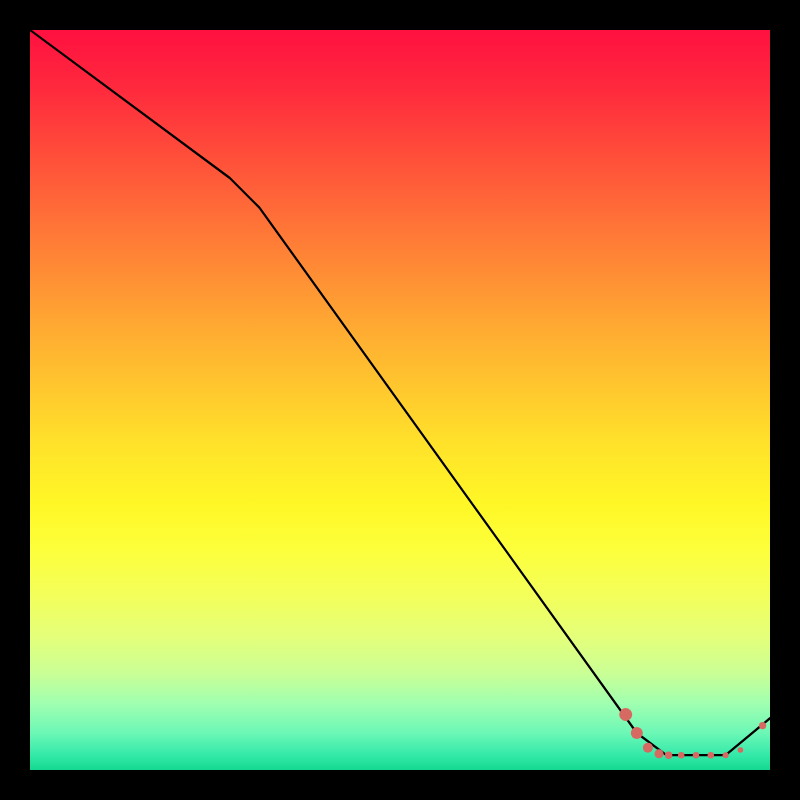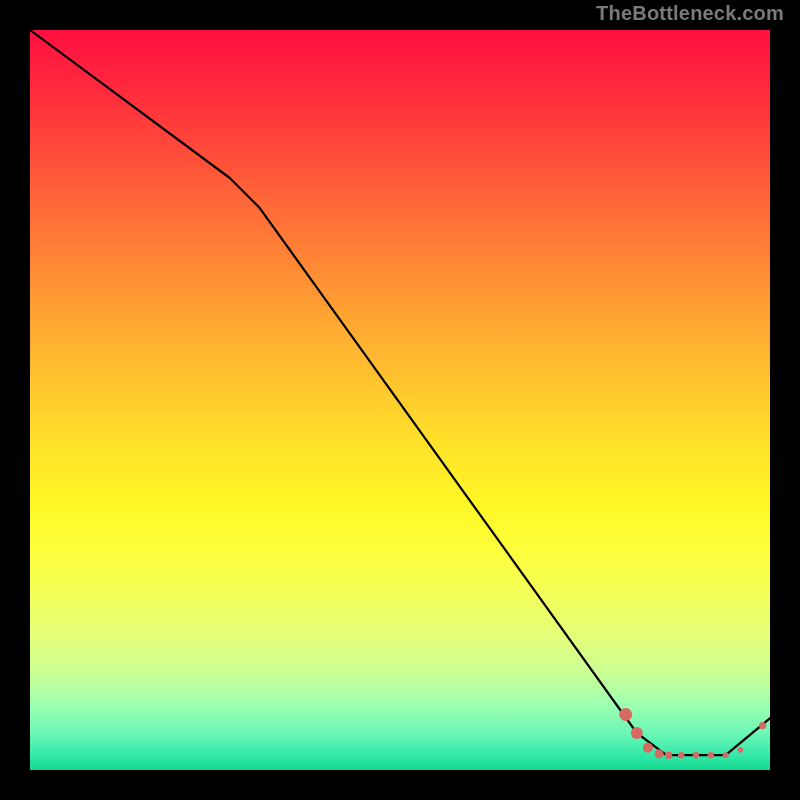--- a/index.html
+++ b/index.html
@@ -60,21 +60,20 @@
     left: 0;
     top: 0;
     width: 740px;
     height: 740px;
   }
 </style>
 </head>
 <body>
 
 <div class="frame">
-  <div class="watermark">TheBottleneck.com</div>
 
   <div class="plot">
     <svg class="curve" viewBox="0 0 740 740" preserveAspectRatio="none">
       <path id="curve-path" fill="none" stroke="#000000" stroke-width="2.2" stroke-linecap="round" stroke-linejoin="round" d="M0.0 0.0 L199.8 148.0 L229.4 177.6 L606.8 703.0 L636.4 725.2 L695.6 725.2 L740.0 688.2"></path>
       <g id="markers-group">
           <circle cx="595.7" cy="684.5" r="6.5" fill="#d66a63"></circle>
           <circle cx="606.8" cy="703.0" r="6.0" fill="#d66a63"></circle>
           <circle cx="617.9" cy="717.8" r="5.0" fill="#d66a63"></circle>
           <circle cx="629.0" cy="723.7" r="4.5" fill="#d66a63"></circle>
           <circle cx="638.6" cy="725.2" r="3.7" fill="#d66a63"></circle>

